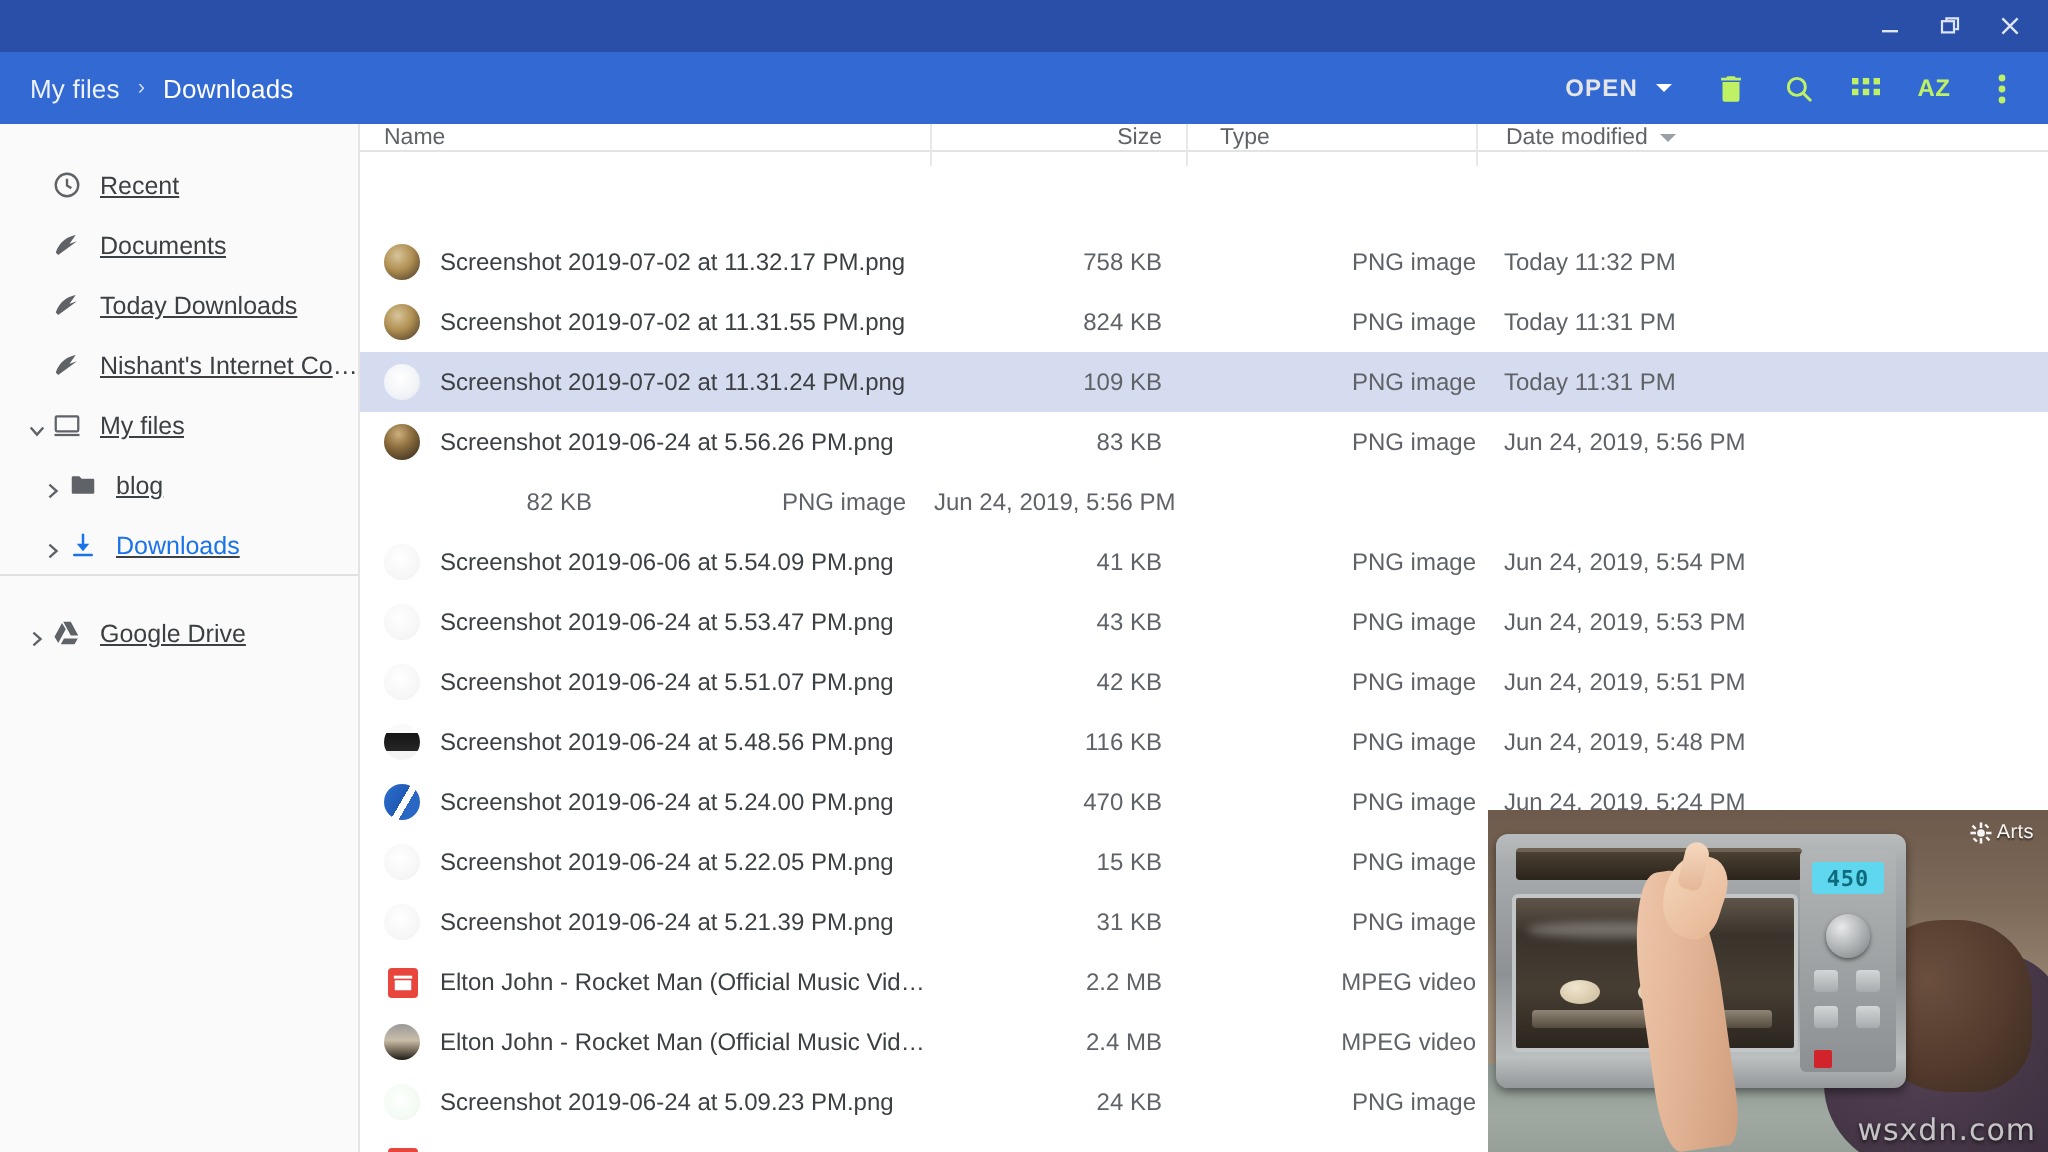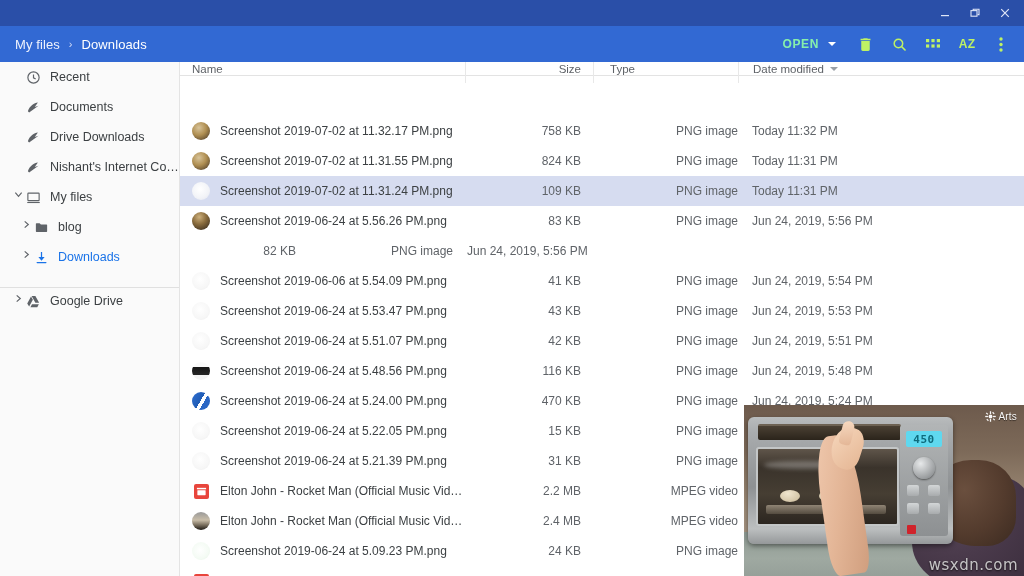--- a/index.html
+++ b/index.html
@@ -38,21 +38,21 @@
   }
   .crumb.first { color: #eef2fd; }
   .crumb-sep {
     font-size: 11px; color: #d4ddf7;
     margin: 0 7px; line-height: 1;
   }
   .tb-right { display: flex; align-items: center; }
   .open-btn {
     display: flex; align-items: center;
     font-size: 12px; font-weight: bold; letter-spacing: .6px;
-    color: #86efac; padding: 5px 6px 5px 8px; margin-right: 6px;
+    color: #e5e5e5; padding: 5px 6px 5px 8px; margin-right: 6px;
   }
   .caret-down {
     width: 0; height: 0; margin-left: 9px;
     border-left: 4px solid transparent;
     border-right: 4px solid transparent;
     border-top: 4px solid #ffffff;
   }
   .tb-icon {
     width: 34px; height: 30px;
     display: flex; align-items: center; justify-content: center;
@@ -64,22 +64,22 @@
   
   .body { display: flex; height: 514px; }
 
   
   .sidebar {
     width: 180px; background: #fafafa;
     border-right: 1px solid #e4e4e4;
     padding-top: 8px; flex: none;
   }
   .nav-item {
-    height: 30px; display: flex; align-items: flex-start;
-    padding-left: 10px; font-size: 12.5px; color: #3c4043;
+    height: 30px; display: flex; align-items: flex-end;
+    padding-left: 10px; font-size: 12.5px; color: #3c4043; text-decoration: underline;
   }
   .nav-item .expander {
     width: 16px; flex: none;
     display: flex; align-items: center; justify-content: center;
     color: #5f6368;
   }
   .nav-item .spacer-exp { width: 16px; flex: none; }
   .nav-item .nav-ico {
     width: 22px; flex: none;
     display: flex; align-items: center; justify-content: flex-start;
@@ -362,21 +362,21 @@
         <span class="nav-label">Documents</span>
       </div>
 
       <div class="nav-item">
         <span class="spacer-exp"></span>
         <span class="nav-ico">
           <svg width="15" height="15" viewBox="0 0 24 24" fill="currentColor">
             <path d="M3 18 C6 9, 13 5, 19 4 L14 11 L20 9 L5 20 Z"></path>
           </svg>
         </span>
-        <span class="nav-label">Drive Downloads</span>
+        <span class="nav-label">Today Downloads</span>
       </div>
 
       <div class="nav-item">
         <span class="spacer-exp"></span>
         <span class="nav-ico">
           <svg width="15" height="15" viewBox="0 0 24 24" fill="currentColor">
             <path d="M3 18 C6 9, 13 5, 19 4 L14 11 L20 9 L5 20 Z"></path>
           </svg>
         </span>
         <span class="nav-label">Nishant's Internet Content</span>

